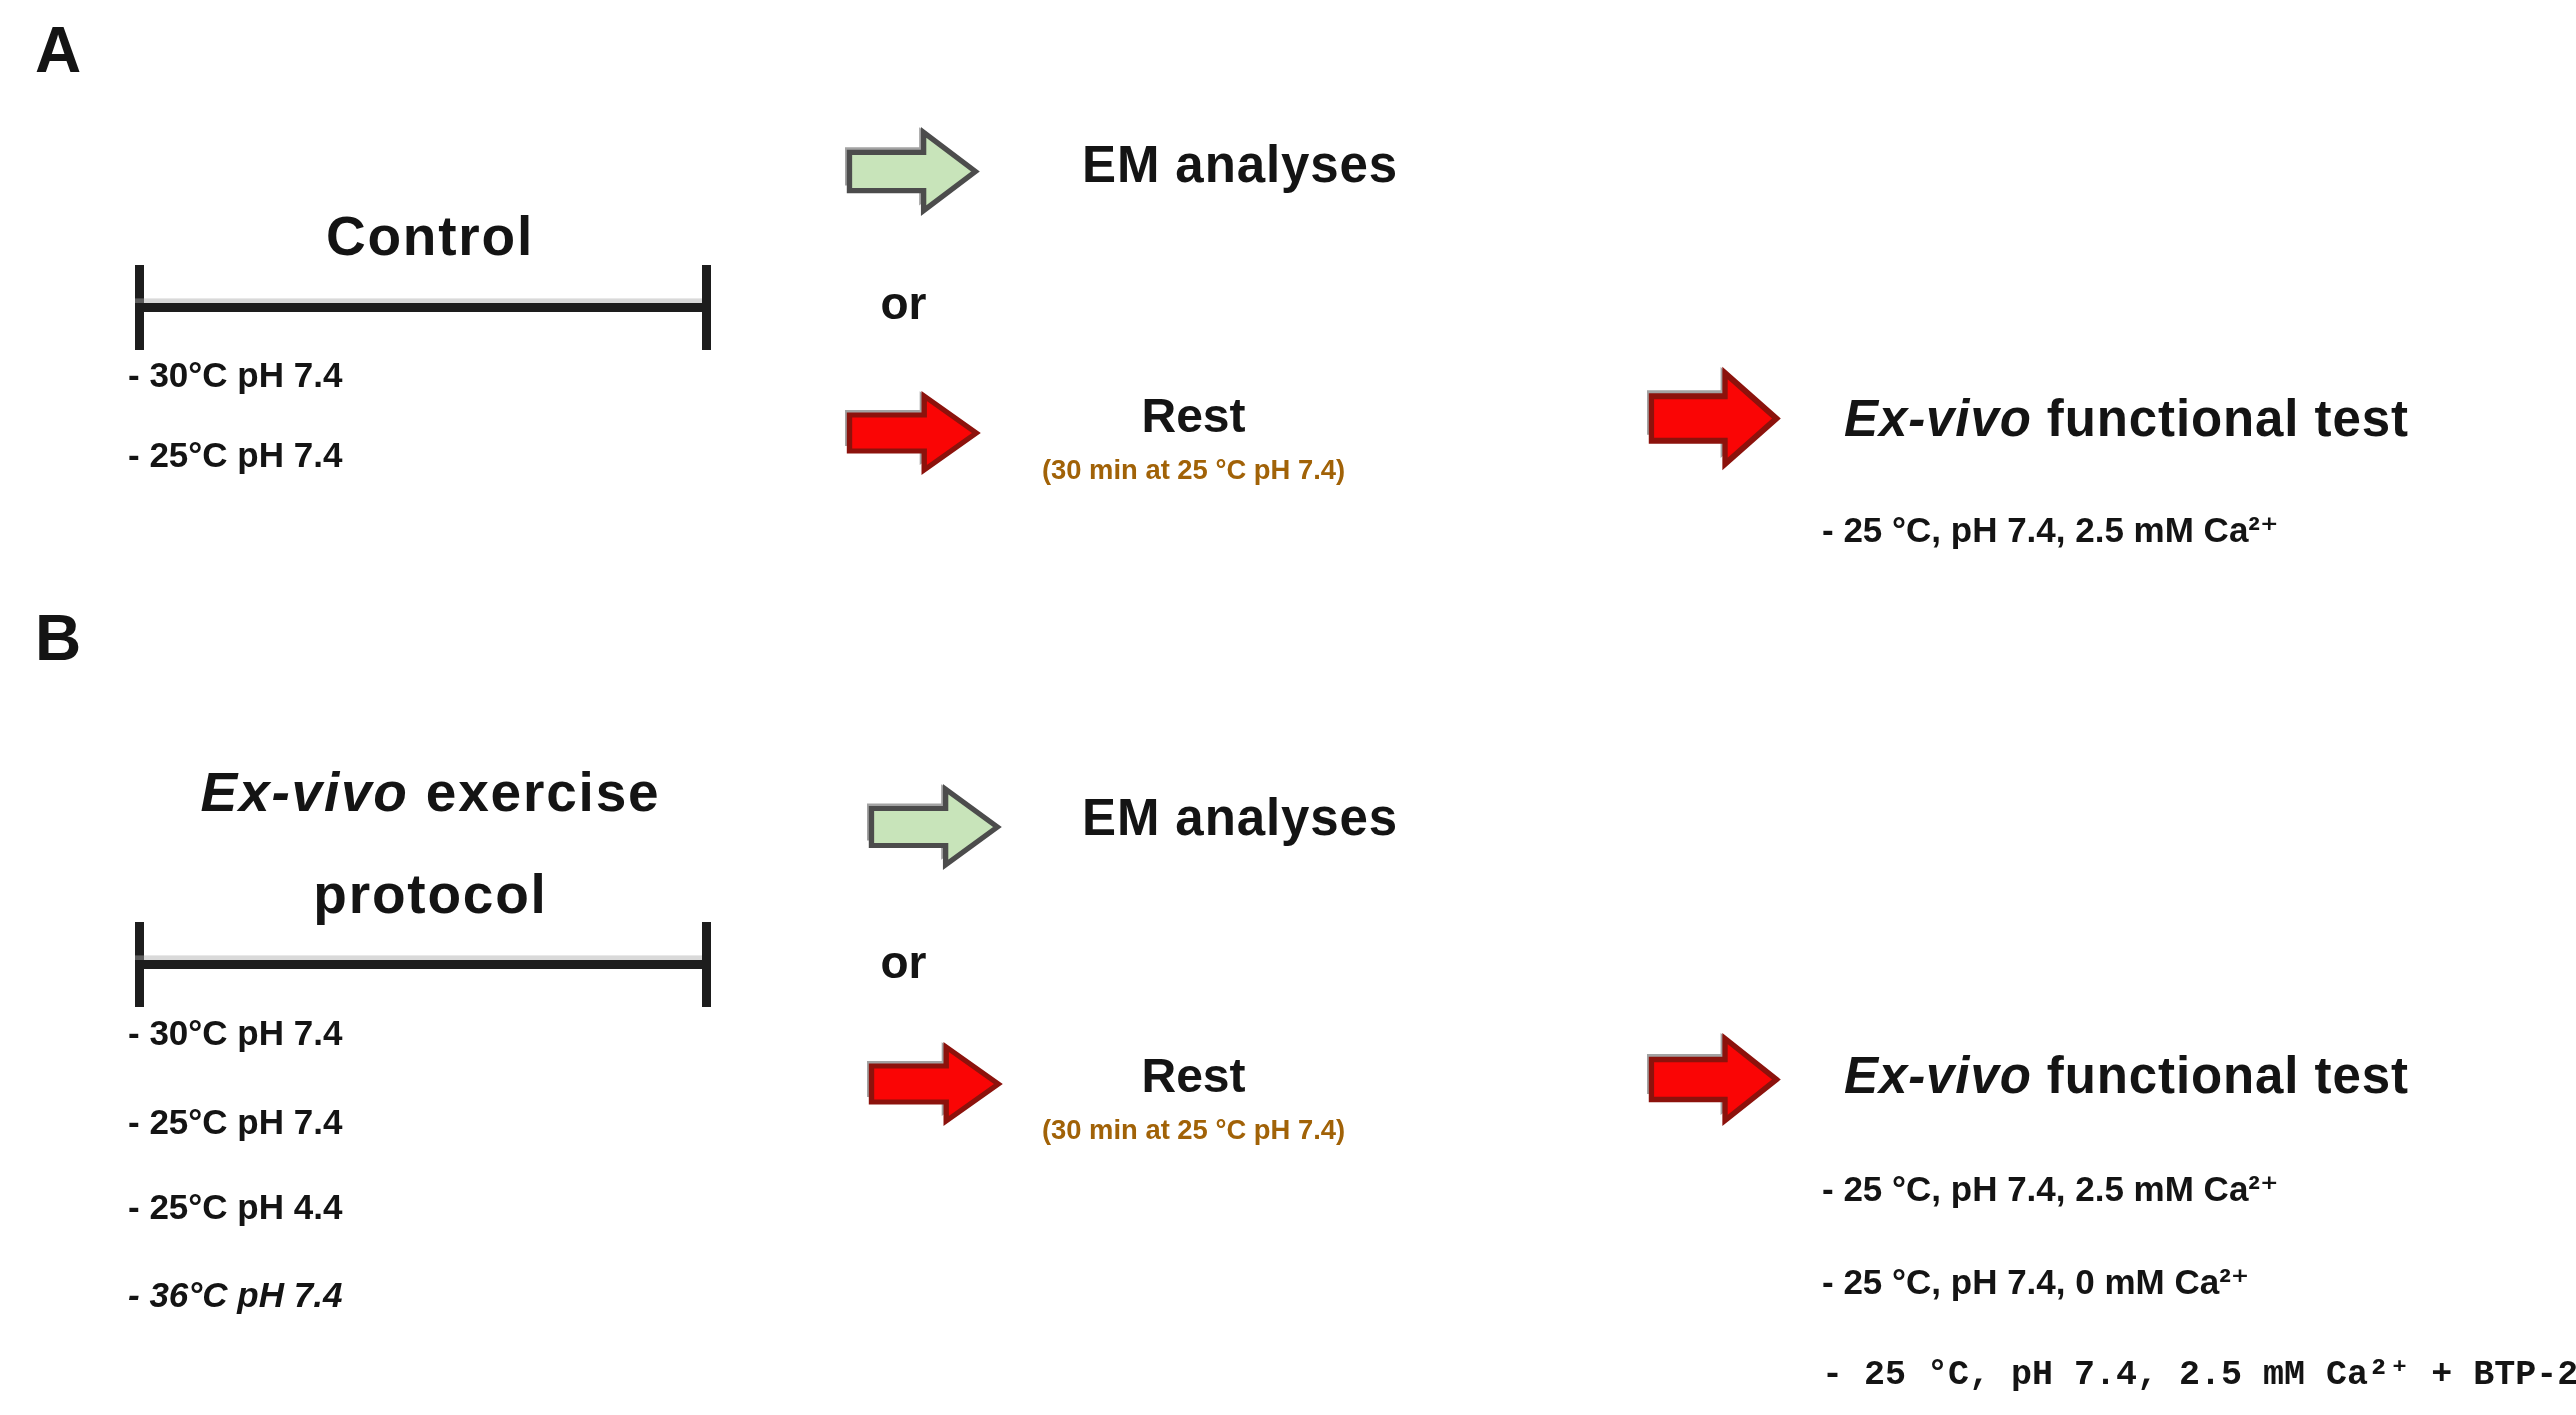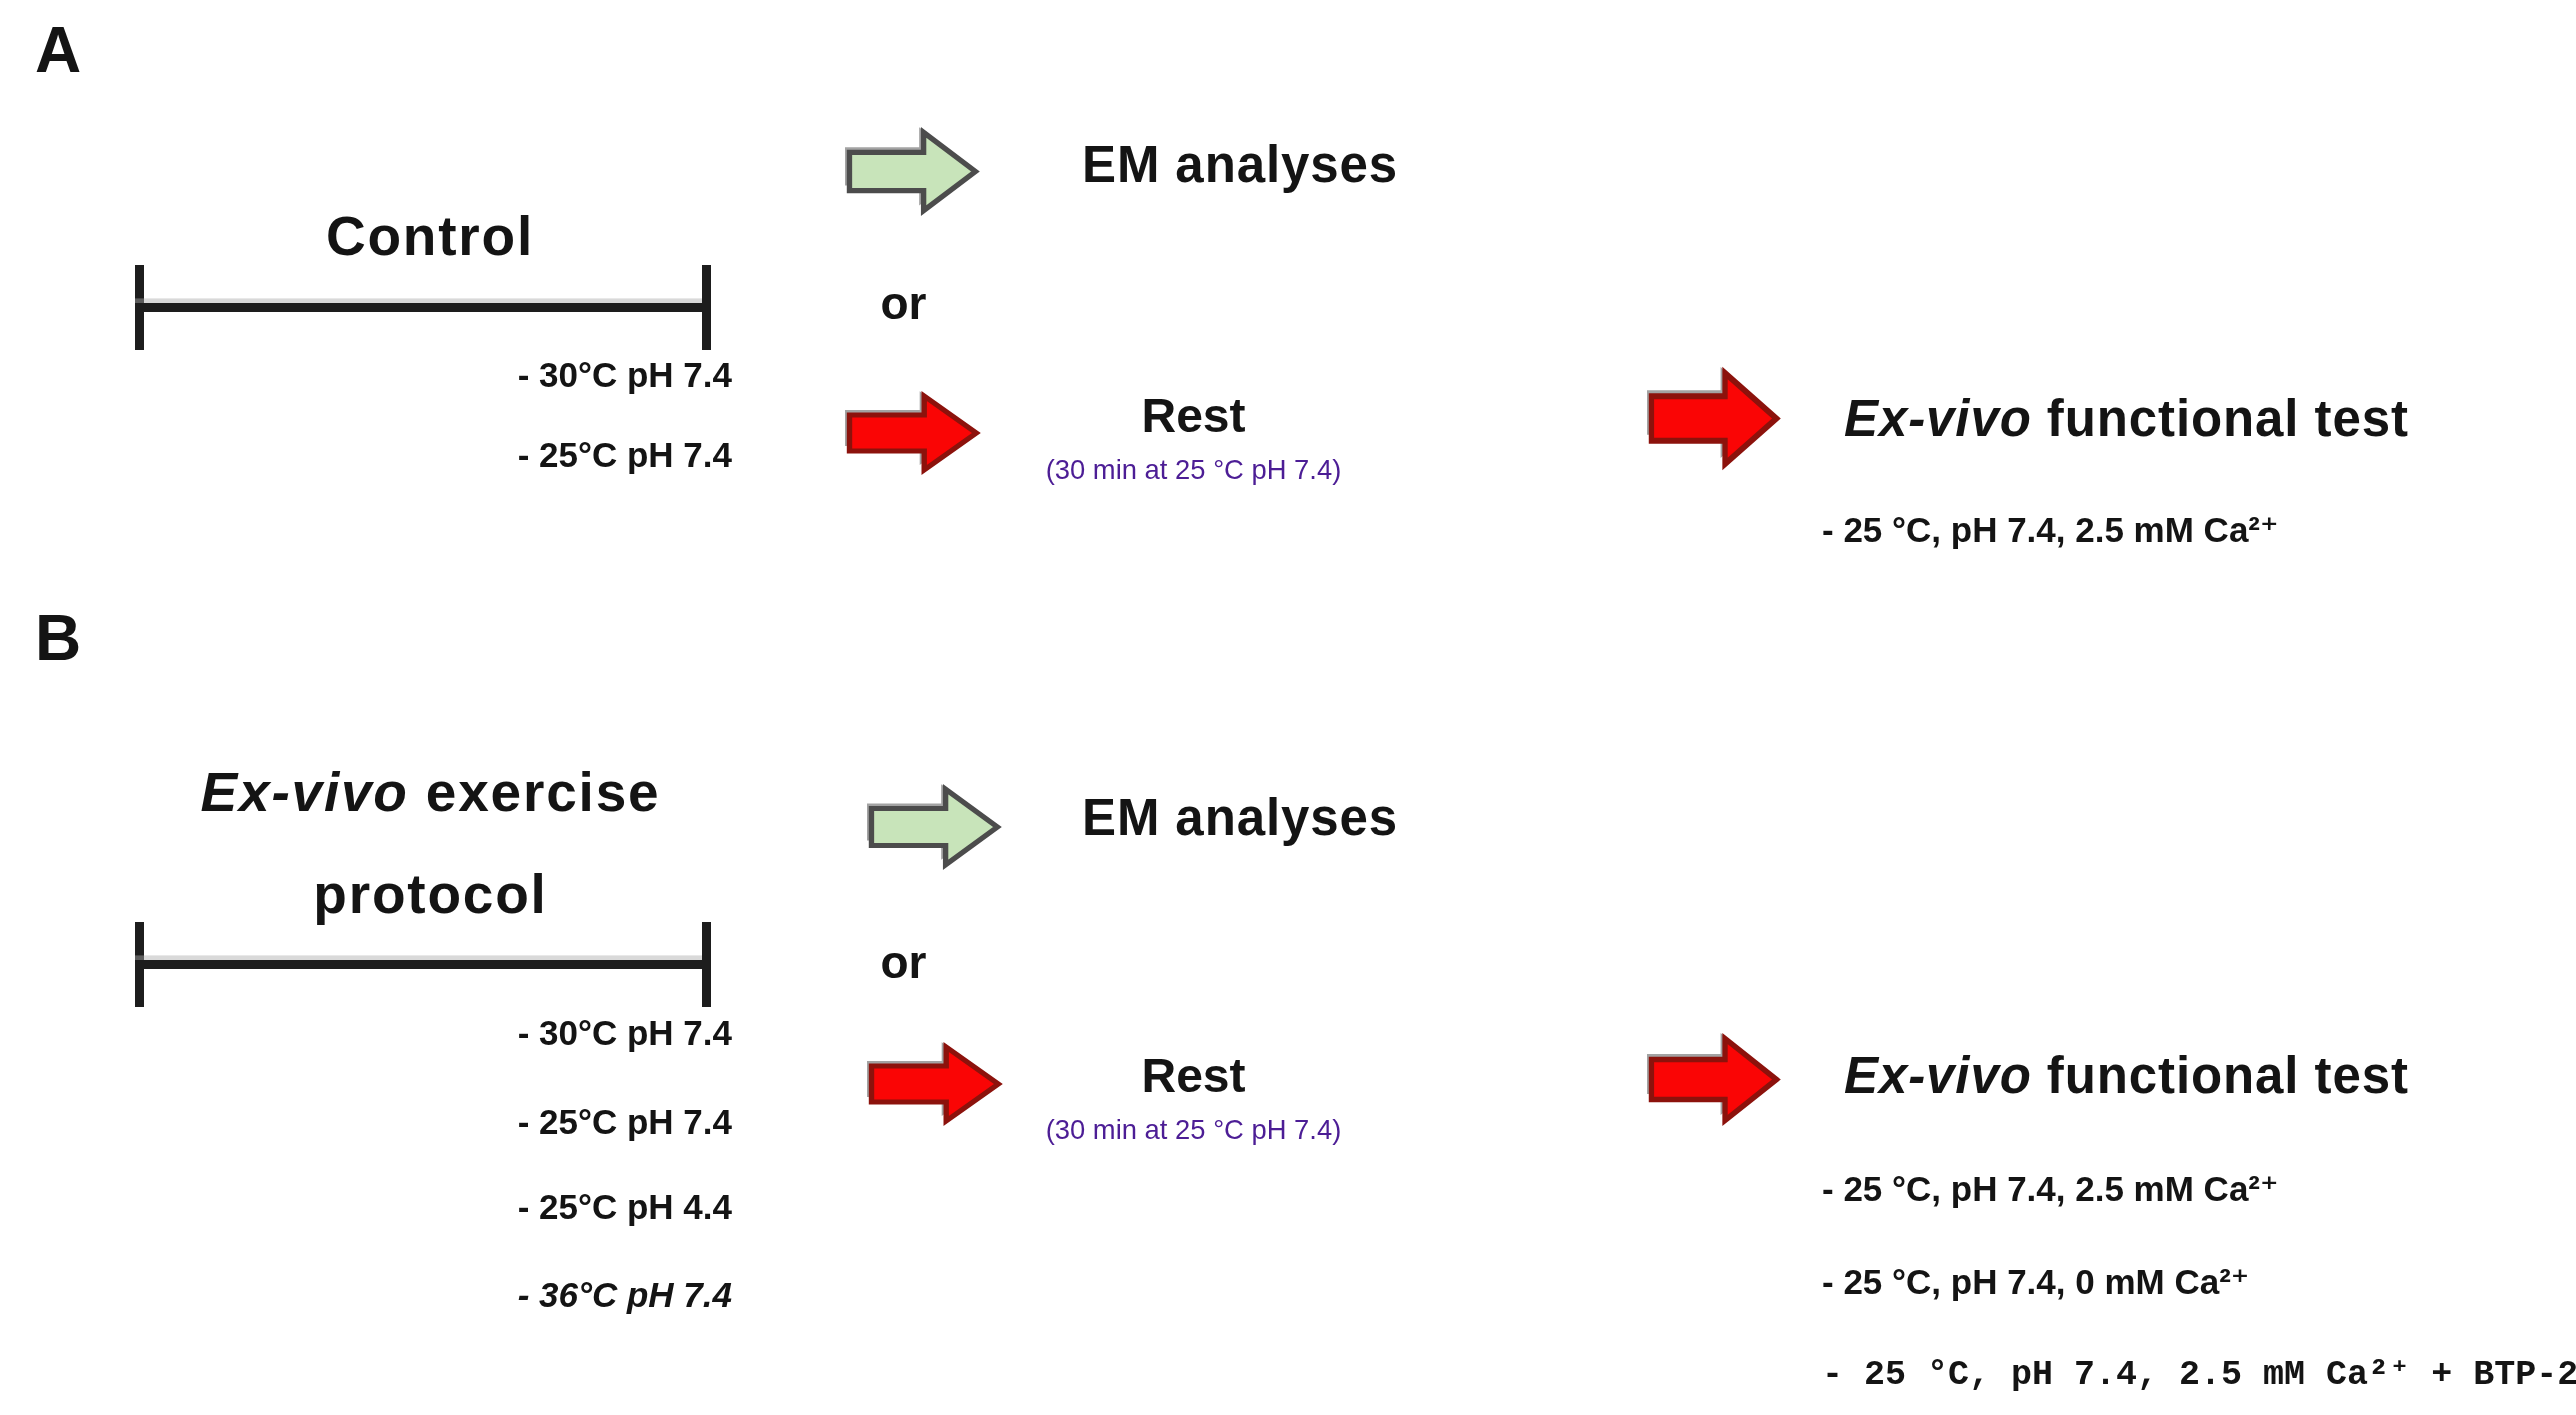--- a/index.html
+++ b/index.html
@@ -11,24 +11,24 @@
     color:#141414;
     overflow:hidden;
   }
   .abs{position:absolute;}
   .panel-label{font-size:64px;font-weight:800;line-height:1;}
   .big-title{font-size:55px;font-weight:800;letter-spacing:1.8px;line-height:1;white-space:nowrap;}
   .row-title{font-size:51px;font-weight:800;letter-spacing:0.9px;line-height:1;white-space:nowrap;}
   .it{font-style:italic;text-align:center;}
   .or-label{font-size:46px;font-weight:800;text-align:center;line-height:1;}
   .cond{font-size:35px;font-weight:700;line-height:1;white-space:nowrap;}
-  .cond-center{width:604px;text-align:right;}
+  .cond-center{width:604px;text-align:left;}
   .rest-block{width:375px;text-align:center;}
   .rest-title{font-size:48px;font-weight:800;line-height:1;}
-  .rest-sub{font-size:27.4px;font-weight:400;color:#4c1d95;margin-top:14.6px;line-height:1.1;white-space:nowrap;}
+  .rest-sub{font-size:27.4px;font-weight:700;color:#a16207;margin-top:14.6px;line-height:1.1;white-space:nowrap;}
   
   .timeline{width:576px;height:85px;}
   .tl-line{position:absolute;left:0;top:38px;width:100%;height:9.1px;background:#1d1d1d;box-shadow:0 -4.6px 0 rgba(170,170,170,.45);}
   .tl-cap{position:absolute;top:0;width:9.1px;height:85px;background:#1d1d1d;}
   .tl-cap.left{left:0;}
   .tl-cap.right{right:0;}
   
   svg.block-arrow{display:block;overflow:visible;}
   .arrow-shadow{fill:#a3a3a3;}
   .arrow-green .arrow-body{fill:#c8e4ba;stroke:#4c4c4c;stroke-width:6;}

